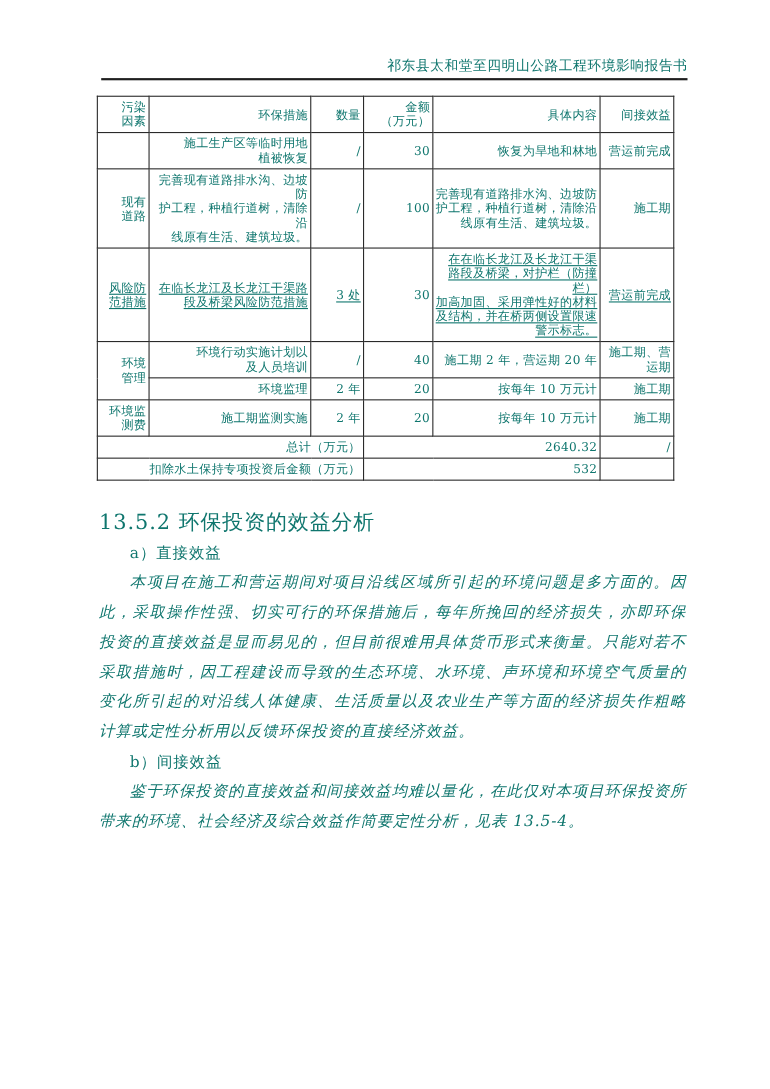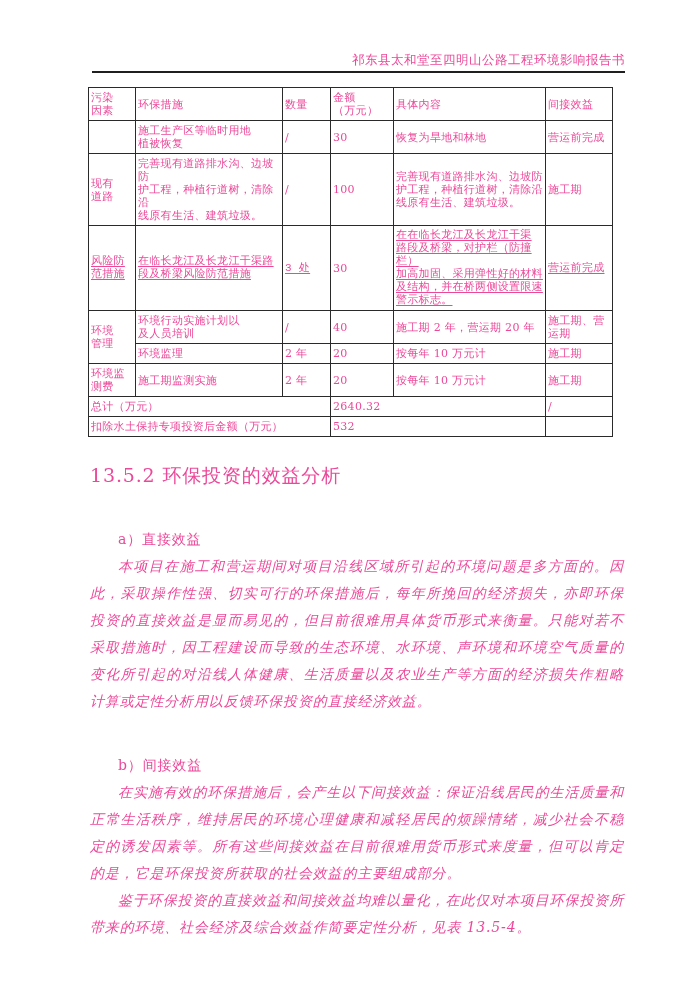--- a/index.html
+++ b/index.html
@@ -1,20 +1,20 @@
 <!DOCTYPE html>
 <html><head>
 <meta charset="utf-8">
 <style>
   html,body { margin:0; padding:0; background:#ffffff; }
   .page {
     position:relative;
     width:700px; height:990px;
     background:#ffffff;
-    color:#ec4899;
+    color:#0f766e;
     font-family:"DejaVu Serif","Liberation Serif",serif;
     box-sizing:border-box;
     padding-top:52px;
     overflow:hidden;
   }
   
   .doc-header {
     margin:0 75px 0 92px;
     border-bottom:2px solid #1f1f1f;
     padding-bottom:4px;
@@ -28,39 +28,39 @@
   
   table.epa {
     margin:14px 0 0 88px;
     width:524px;
     border-collapse:collapse;
     table-layout:fixed;
     font-size:11px;
   }
   table.epa th, table.epa td {
     border:1px solid #2a2a2a;
-    text-align:left;
+    text-align:right;
     vertical-align:middle;
     padding:3px 2px;
     line-height:13px;
     font-weight:normal;
     white-space:pre-line;
     letter-spacing:0.3px;
     word-break:break-all;
   }
-  td.u, th.u { text-decoration:underline; text-underline-offset:2px;font-family:Liberation Mono, monospace; }
+  td.u, th.u { text-decoration:underline; text-underline-offset:2px; }
   
   .body-text {
     margin:24px 76px 0 90px;
     font-size:14px;
     letter-spacing:0.85px;
     line-height:27px;
   }
   .sec-heading { font-size:19px; line-height:28px; }
-  .sub-heading { text-indent:2em; line-height:28px;margin-top:36px; }
+  .sub-heading { text-indent:2em; line-height:28px; }
   .para { text-align:justify; text-indent:2em; margin:0;font-style:italic; }
   
   .page-footer {
     position:absolute;
     left:0; right:0; bottom:58px;
     text-align:center;
     font-size:12px;
   }
 </style>
 </head>
@@ -165,18 +165,17 @@
         <td></td>
       </tr>
     </tbody>
   </table>
 
   <div class="body-text">
     <div class="sec-heading">13.5.2 环保投资的效益分析</div>
     <div class="sub-heading">a）直接效益</div>
     <p class="para">本项目在施工和营运期间对项目沿线区域所引起的环境问题是多方面的。因此，采取操作性强、切实可行的环保措施后，每年所挽回的经济损失，亦即环保投资的直接效益是显而易见的，但目前很难用具体货币形式来衡量。只能对若不采取措施时，因工程建设而导致的生态环境、水环境、声环境和环境空气质量的变化所引起的对沿线人体健康、生活质量以及农业生产等方面的经济损失作粗略计算或定性分析用以反馈环保投资的直接经济效益。</p>
     <div class="sub-heading">b）间接效益</div>
-    <p class="para">在实施有效的环保措施后，会产生以下间接效益：保证沿线居民的生活质量和正常生活秩序，维持居民的环境心理健康和减轻居民的烦躁情绪，减少社会不稳定的诱发因素等。所有这些间接效益在目前很难用货币形式来度量，但可以肯定的是，它是环保投资所获取的社会效益的主要组成部分。</p>
     <p class="para">鉴于环保投资的直接效益和间接效益均难以量化，在此仅对本项目环保投资所带来的环境、社会经济及综合效益作简要定性分析，见表 13.5-4。</p>
   </div>
 
 
 </div>
 
 </body></html>

